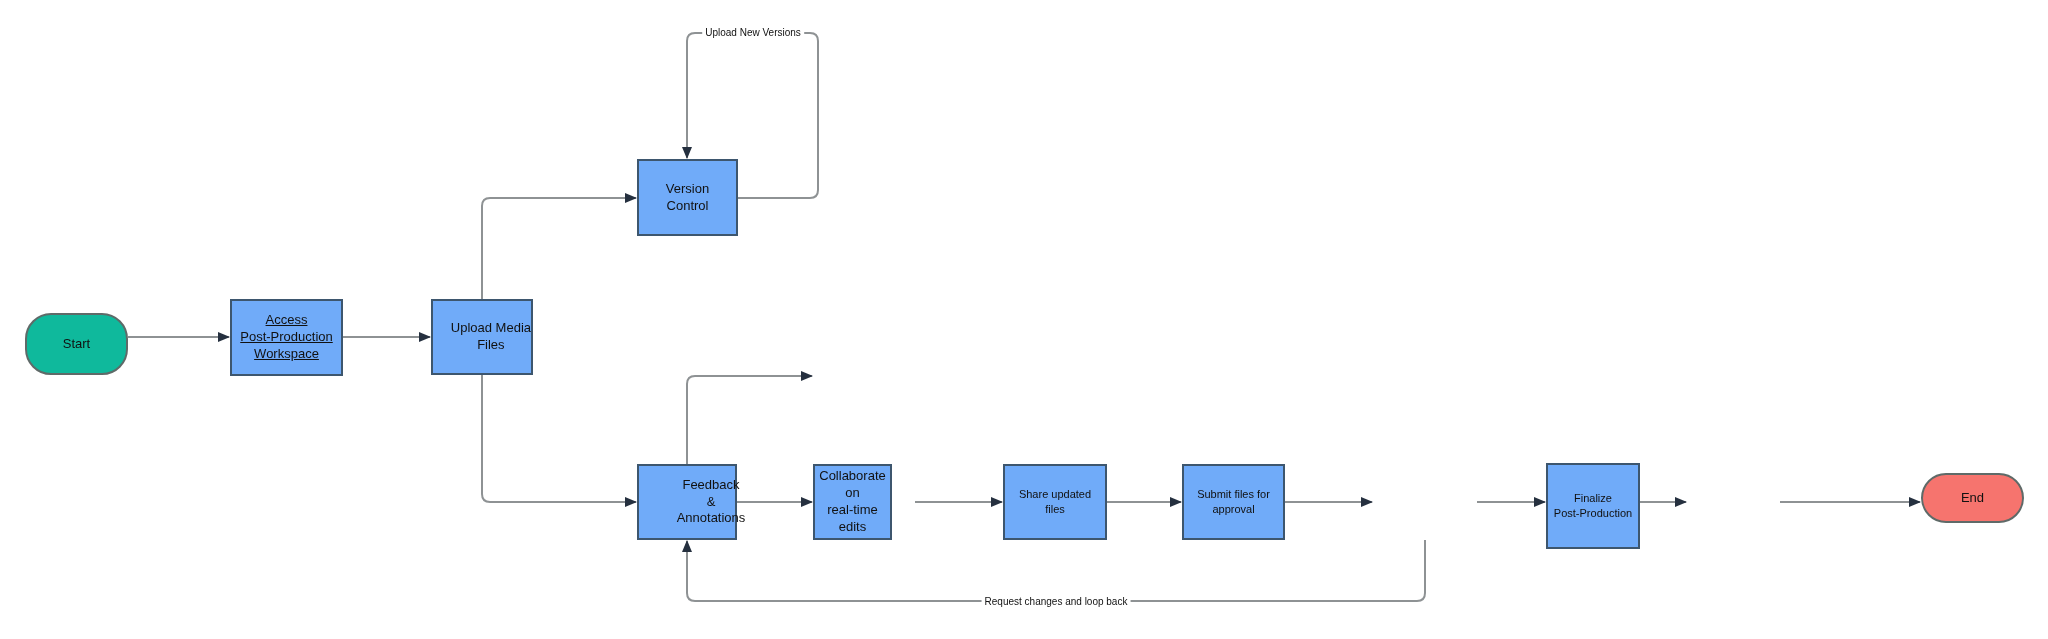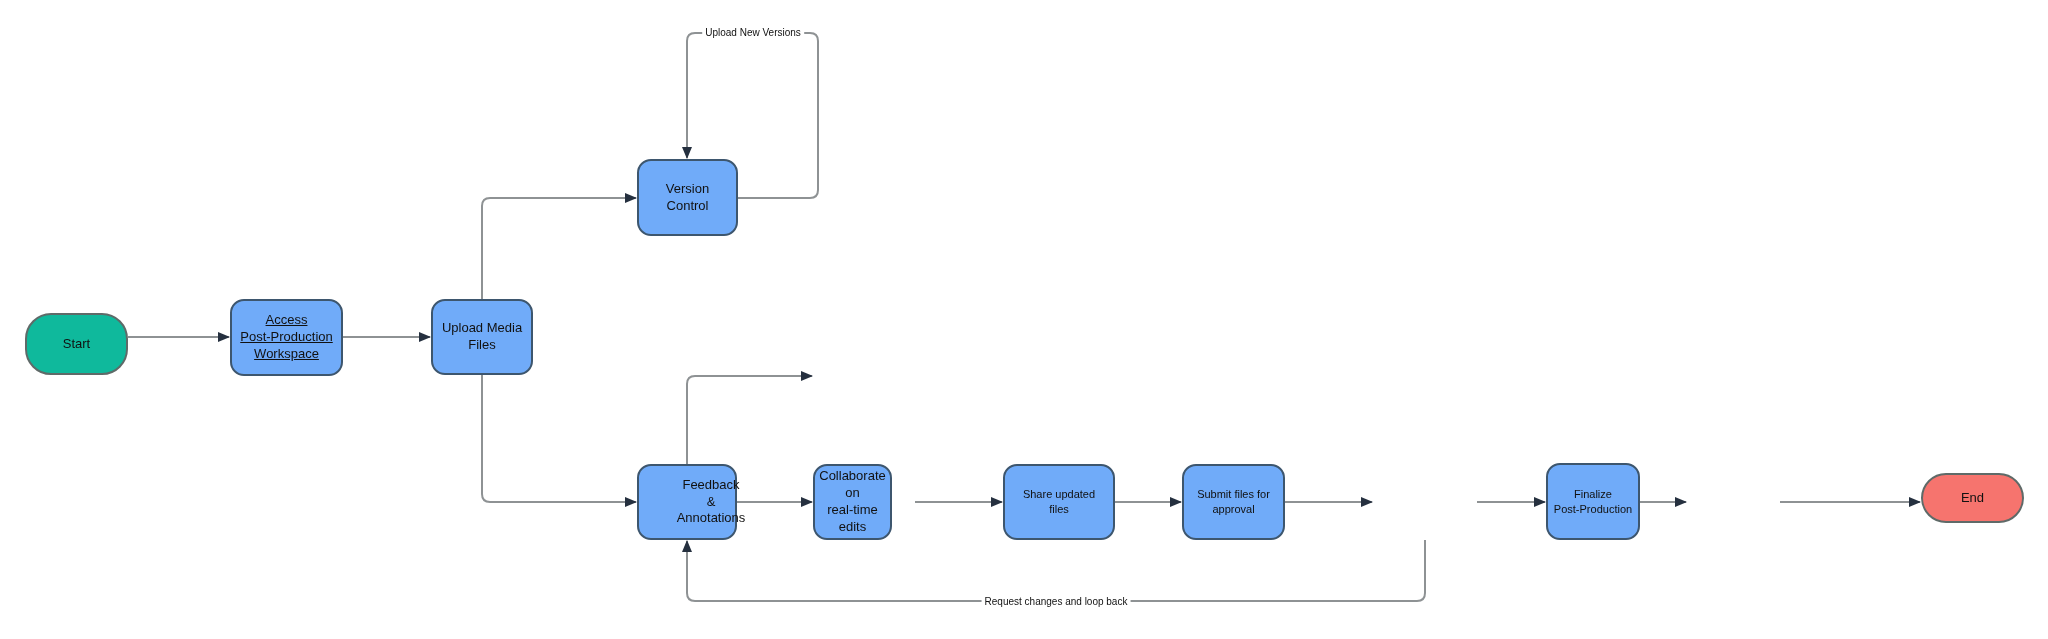--- a/index.html
+++ b/index.html
@@ -38,42 +38,42 @@
   }
   .node{
     position:absolute;
     display:flex;
     align-items:center;
     justify-content:center;
     text-align:center;
     box-sizing:border-box;
     background:var(--process-fill);
     border:2px solid var(--process-border);
-    border-radius:14px;
+    border-radius:0;
     font-size:13px;
     line-height:1.3;
   }
   .node .lbl{white-space:pre-line;}
   .node.small{font-size:11px;line-height:1.35;}
   .terminator{
     border-radius:26px;
     border:2px solid var(--terminator-border);
   }
   .n-start{left:25px;top:313px;width:103px;height:62px;background:var(--start-fill);}
   .n-end{left:1921px;top:473px;width:103px;height:50px;background:var(--end-fill);}
   .n-access{left:230px;top:299px;width:113px;height:77px;text-decoration:underline;}
-  .n-upload{left:431px;top:299px;width:102px;height:76px;}
+  .n-upload{left:431px;top:299px;width:102px;height:76px;justify-content:flex-end;}
   .n-version{left:637px;top:159px;width:101px;height:77px;}
   .n-feedback{left:637px;top:464px;width:100px;height:76px;padding-left:48px;}
   .n-organize{left:813px;top:337px;width:102px;height:78px;}
   .n-collaborate{left:813px;top:464px;width:79px;height:76px;}
-  .n-share{left:1003px;top:464px;width:112px;height:76px;}
+  .n-share{left:1003px;top:464px;width:104px;height:76px;}
   .n-submit{left:1182px;top:464px;width:103px;height:76px;align-items:center;}
   .n-review{left:1373px;top:464px;width:104px;height:76px;}
-  .n-finalize{left:1546px;top:463px;width:94px;height:77px;}
+  .n-finalize{left:1546px;top:463px;width:94px;height:86px;}
   .n-export{left:1687px;top:464px;width:93px;height:76px;}
   .edge-label{
     position:absolute;
     transform:translate(-50%,-50%);
     background:var(--background);
     padding:0 3px;
     font-size:10px;
     white-space:nowrap;
     color:var(--text);
   }

